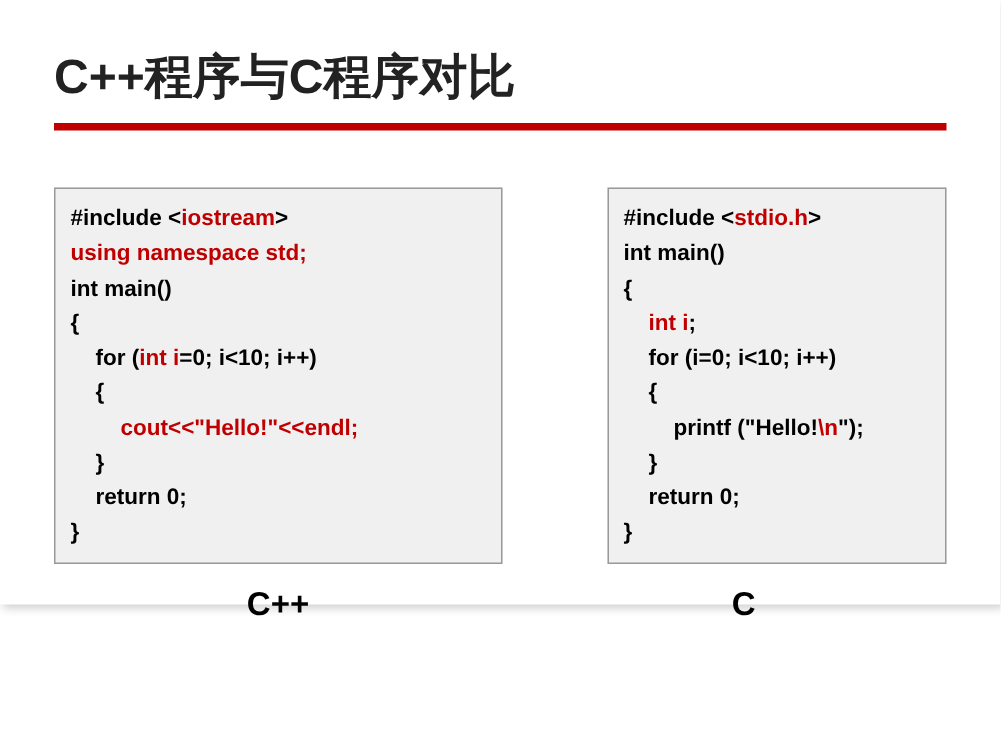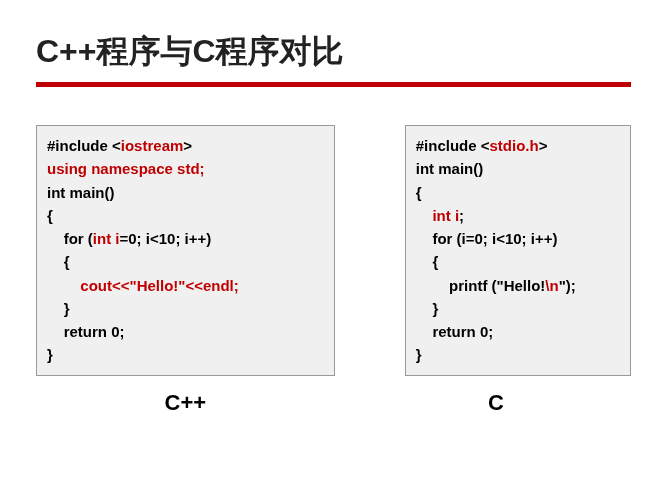--- a/index.html
+++ b/index.html
@@ -6,21 +6,21 @@
   body {
     width: 667px;
     height: 500px;
     background: #fff;
     font-family: Verdana, Arial, sans-serif;
     position: relative;
     overflow: hidden;
   }
   .slide {
     width: 667px;
-    height: 500px;
+    height: 403px;
     background: #fff;
     box-shadow: 2px 2px 6px rgba(0,0,0,0.2);
     position: relative;
     padding: 30px 36px;
   }
   .title {
     font-size: 32px;
     font-weight: bold;
     color: #222;
     margin-bottom: 8px;

